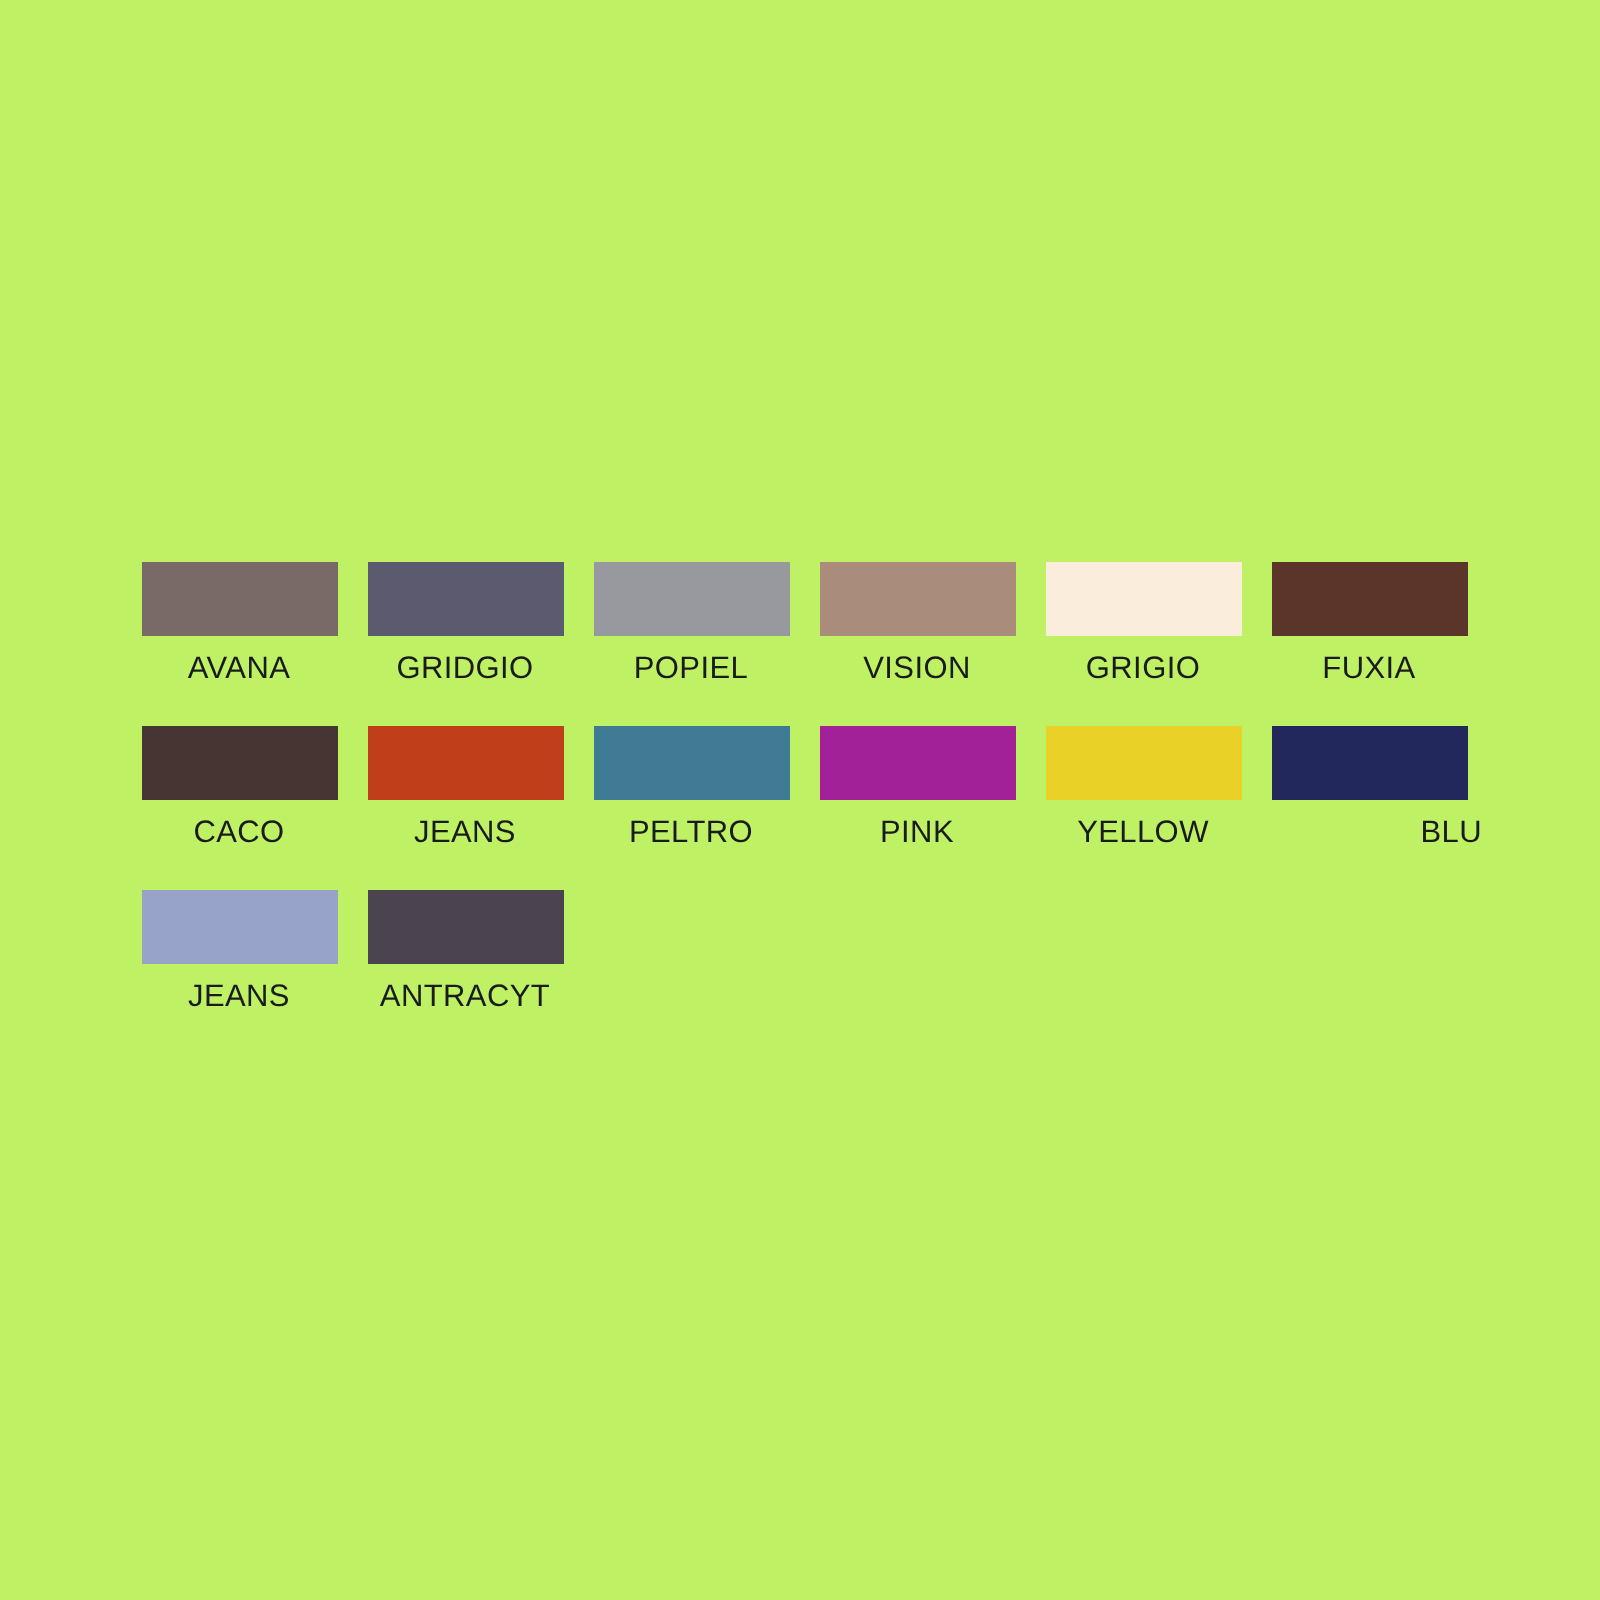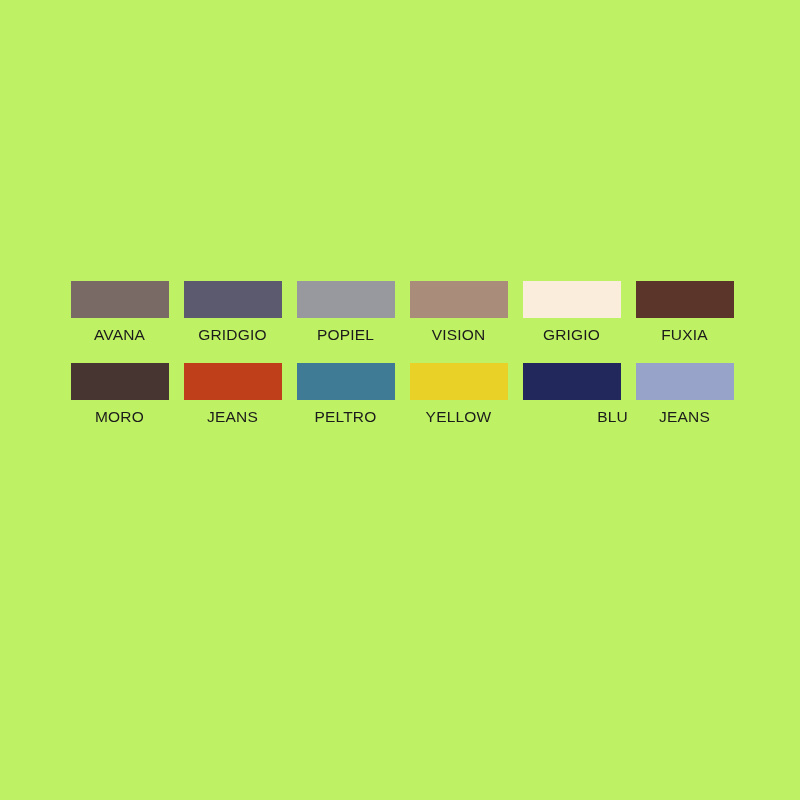--- a/index.html
+++ b/index.html
@@ -87,36 +87,44 @@
       <div class="swatch-cell">
         <div class="swatch-chip" style="background: rgb(251, 237, 219);"></div>
         <span class="swatch-label" style="color: rgb(27, 27, 27);">GRIGIO</span>
       </div>
       <div class="swatch-cell">
         <div class="swatch-chip" style="background: rgb(91, 52, 42);"></div>
         <span class="swatch-label" style="color: rgb(27, 27, 27);">FUXIA</span>
       </div>
       <div class="swatch-cell">
         <div class="swatch-chip" style="background: rgb(71, 53, 49);"></div>
-        <span class="swatch-label" style="color: rgb(27, 27, 27);">MORO</span>
+        <span class="swatch-label" style="color: rgb(27, 27, 27);">CACO</span>
       </div>
       <div class="swatch-cell">
         <div class="swatch-chip" style="background: rgb(192, 63, 27);"></div>
         <span class="swatch-label" style="color: rgb(27, 27, 27);">JEANS</span>
       </div>
       <div class="swatch-cell">
         <div class="swatch-chip" style="background: rgb(63, 123, 149);"></div>
         <span class="swatch-label" style="color: rgb(27, 27, 27);">PELTRO</span>
+      </div>
+      <div class="swatch-cell">
+        <div class="swatch-chip" style="background: rgb(163, 33, 152);"></div>
+        <span class="swatch-label" style="color: rgb(27, 27, 27);">PINK</span>
       </div>
       <div class="swatch-cell">
         <div class="swatch-chip" style="background: rgb(233, 209, 40);"></div>
         <span class="swatch-label" style="color: rgb(27, 27, 27);">YELLOW</span>
       </div>
       <div class="swatch-cell">
         <div class="swatch-chip" style="background: rgb(34, 40, 92);"></div>
         <span class="swatch-label" style="color: rgb(27, 27, 27); text-align: right;">BLU</span>
       </div>
       <div class="swatch-cell">
         <div class="swatch-chip" style="background: rgb(151, 163, 200);"></div>
         <span class="swatch-label" style="color: rgb(27, 27, 27);">JEANS</span>
       </div>
+      <div class="swatch-cell">
+        <div class="swatch-chip" style="background: rgb(75, 68, 80);"></div>
+        <span class="swatch-label" style="color: rgb(27, 27, 27);">ANTRACYT</span>
+      </div>
     </div>
 </div>
 
 </body></html>

